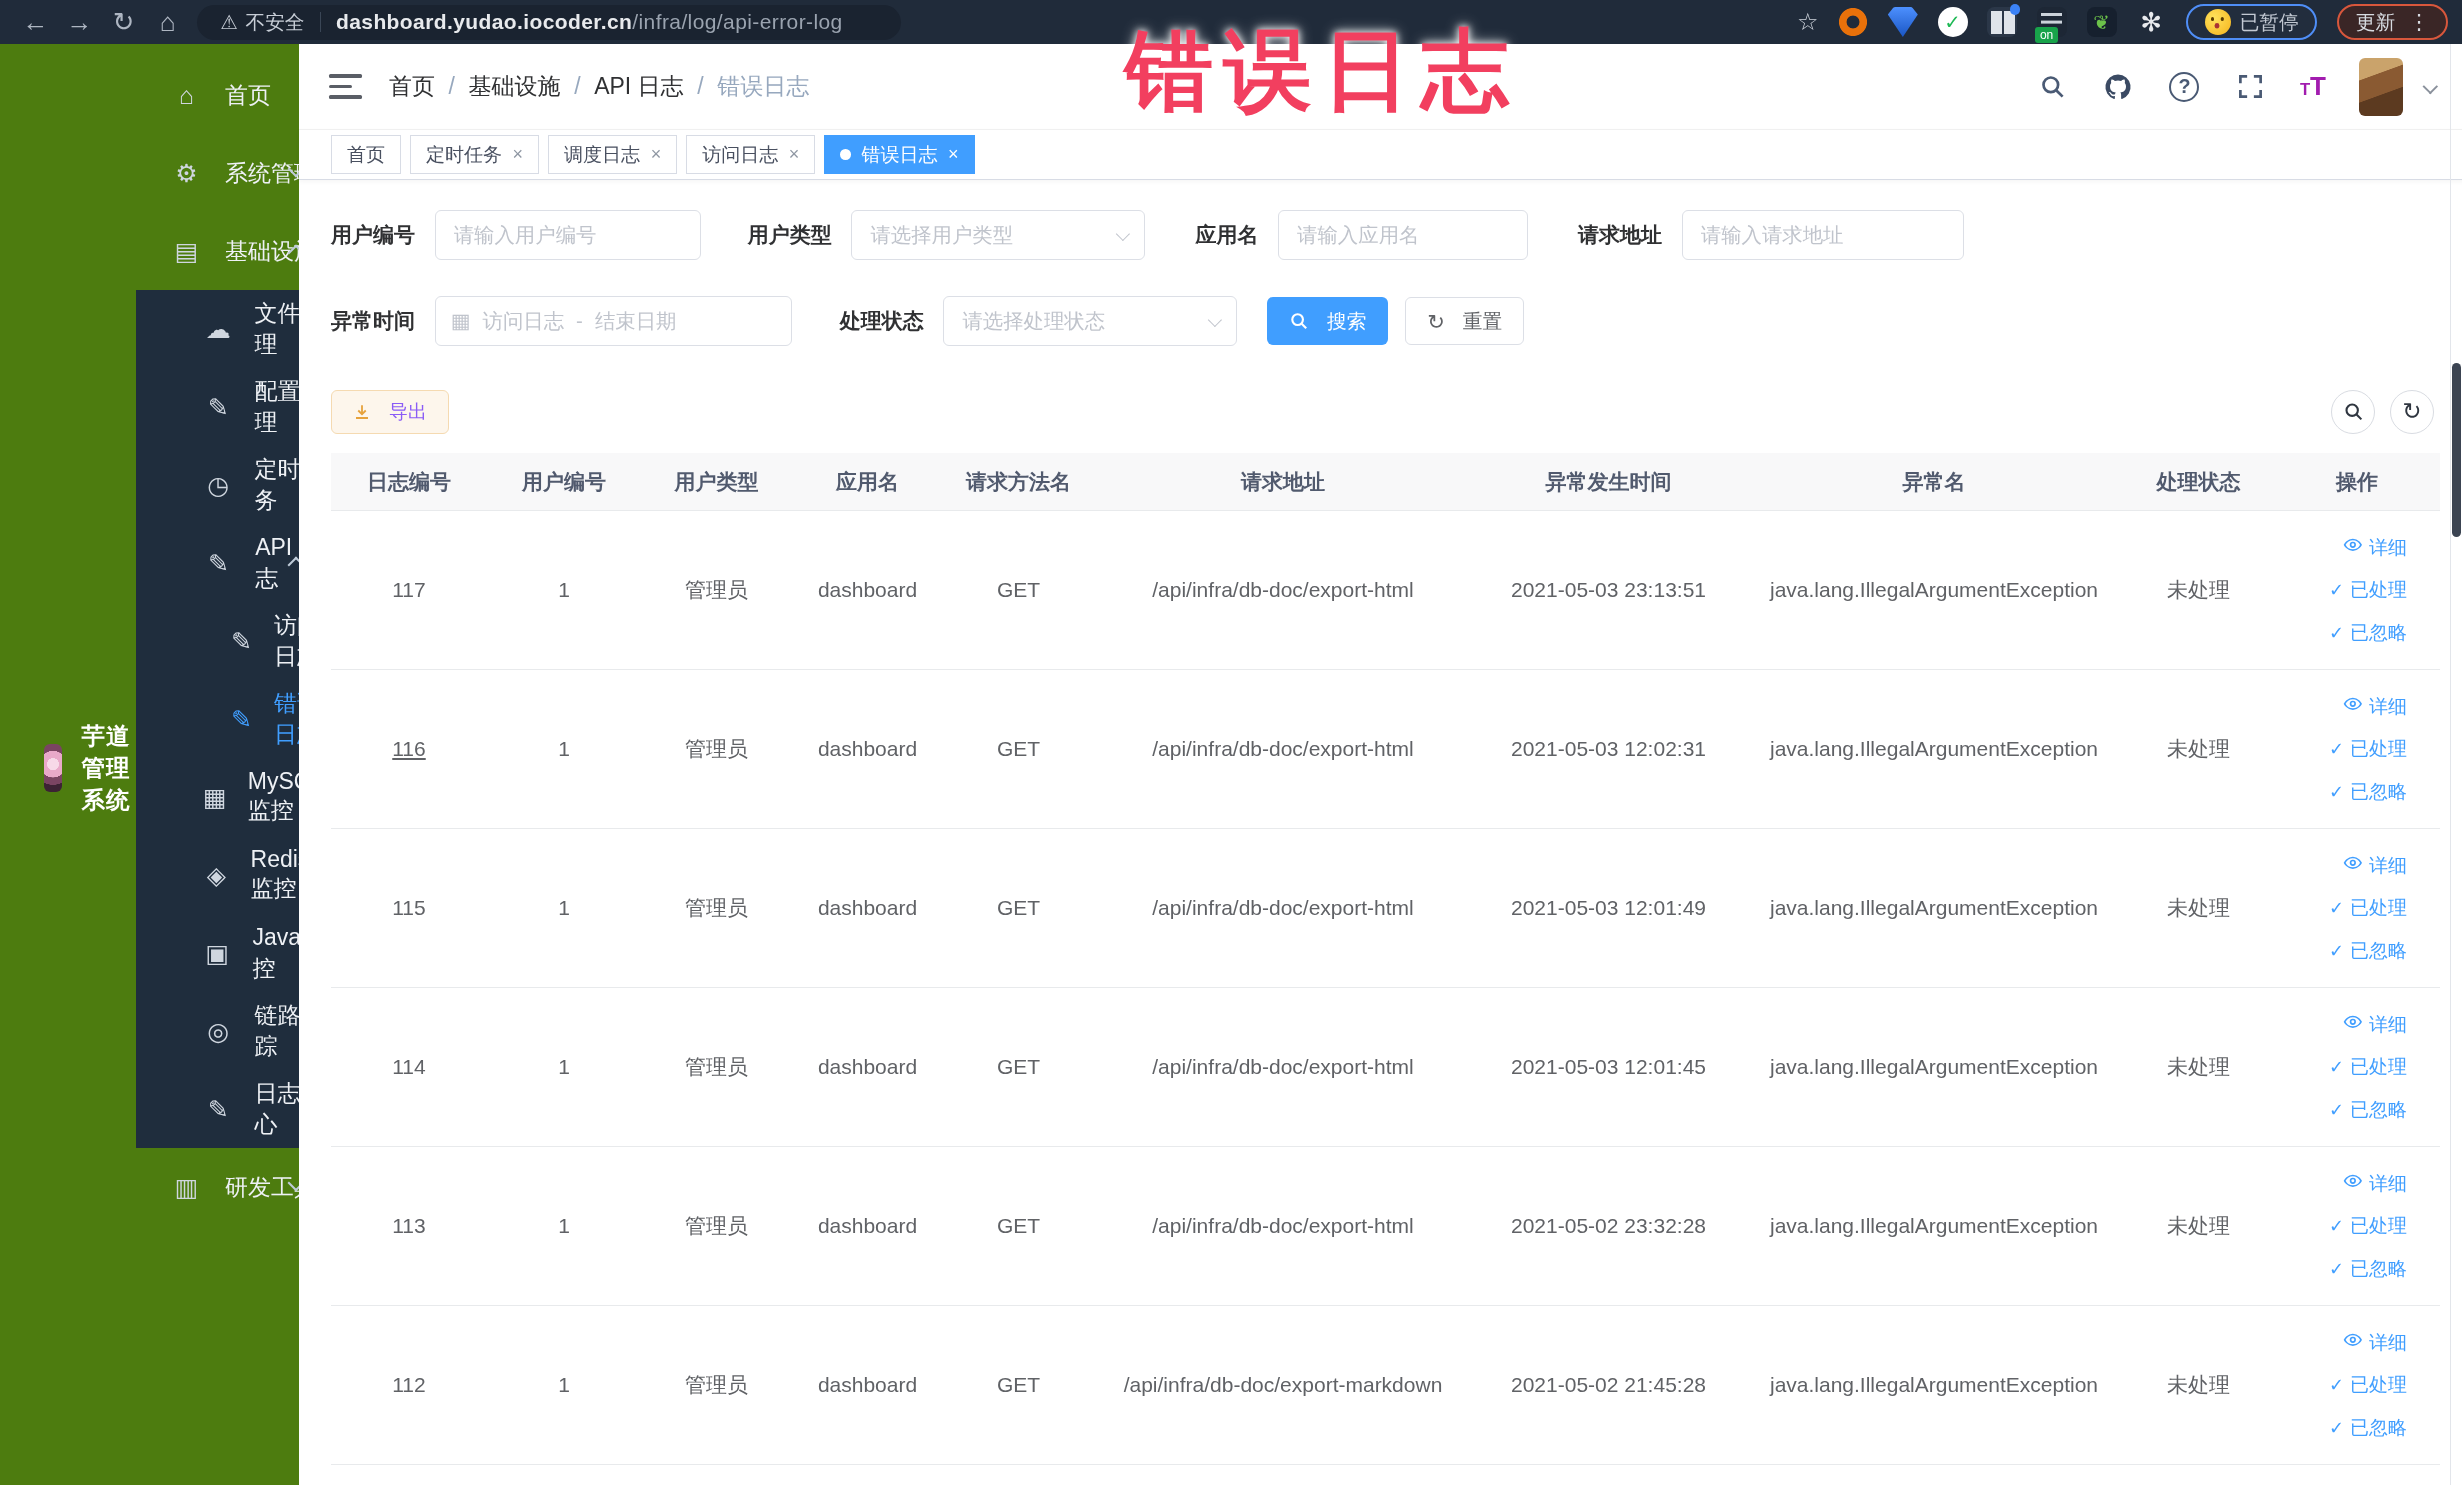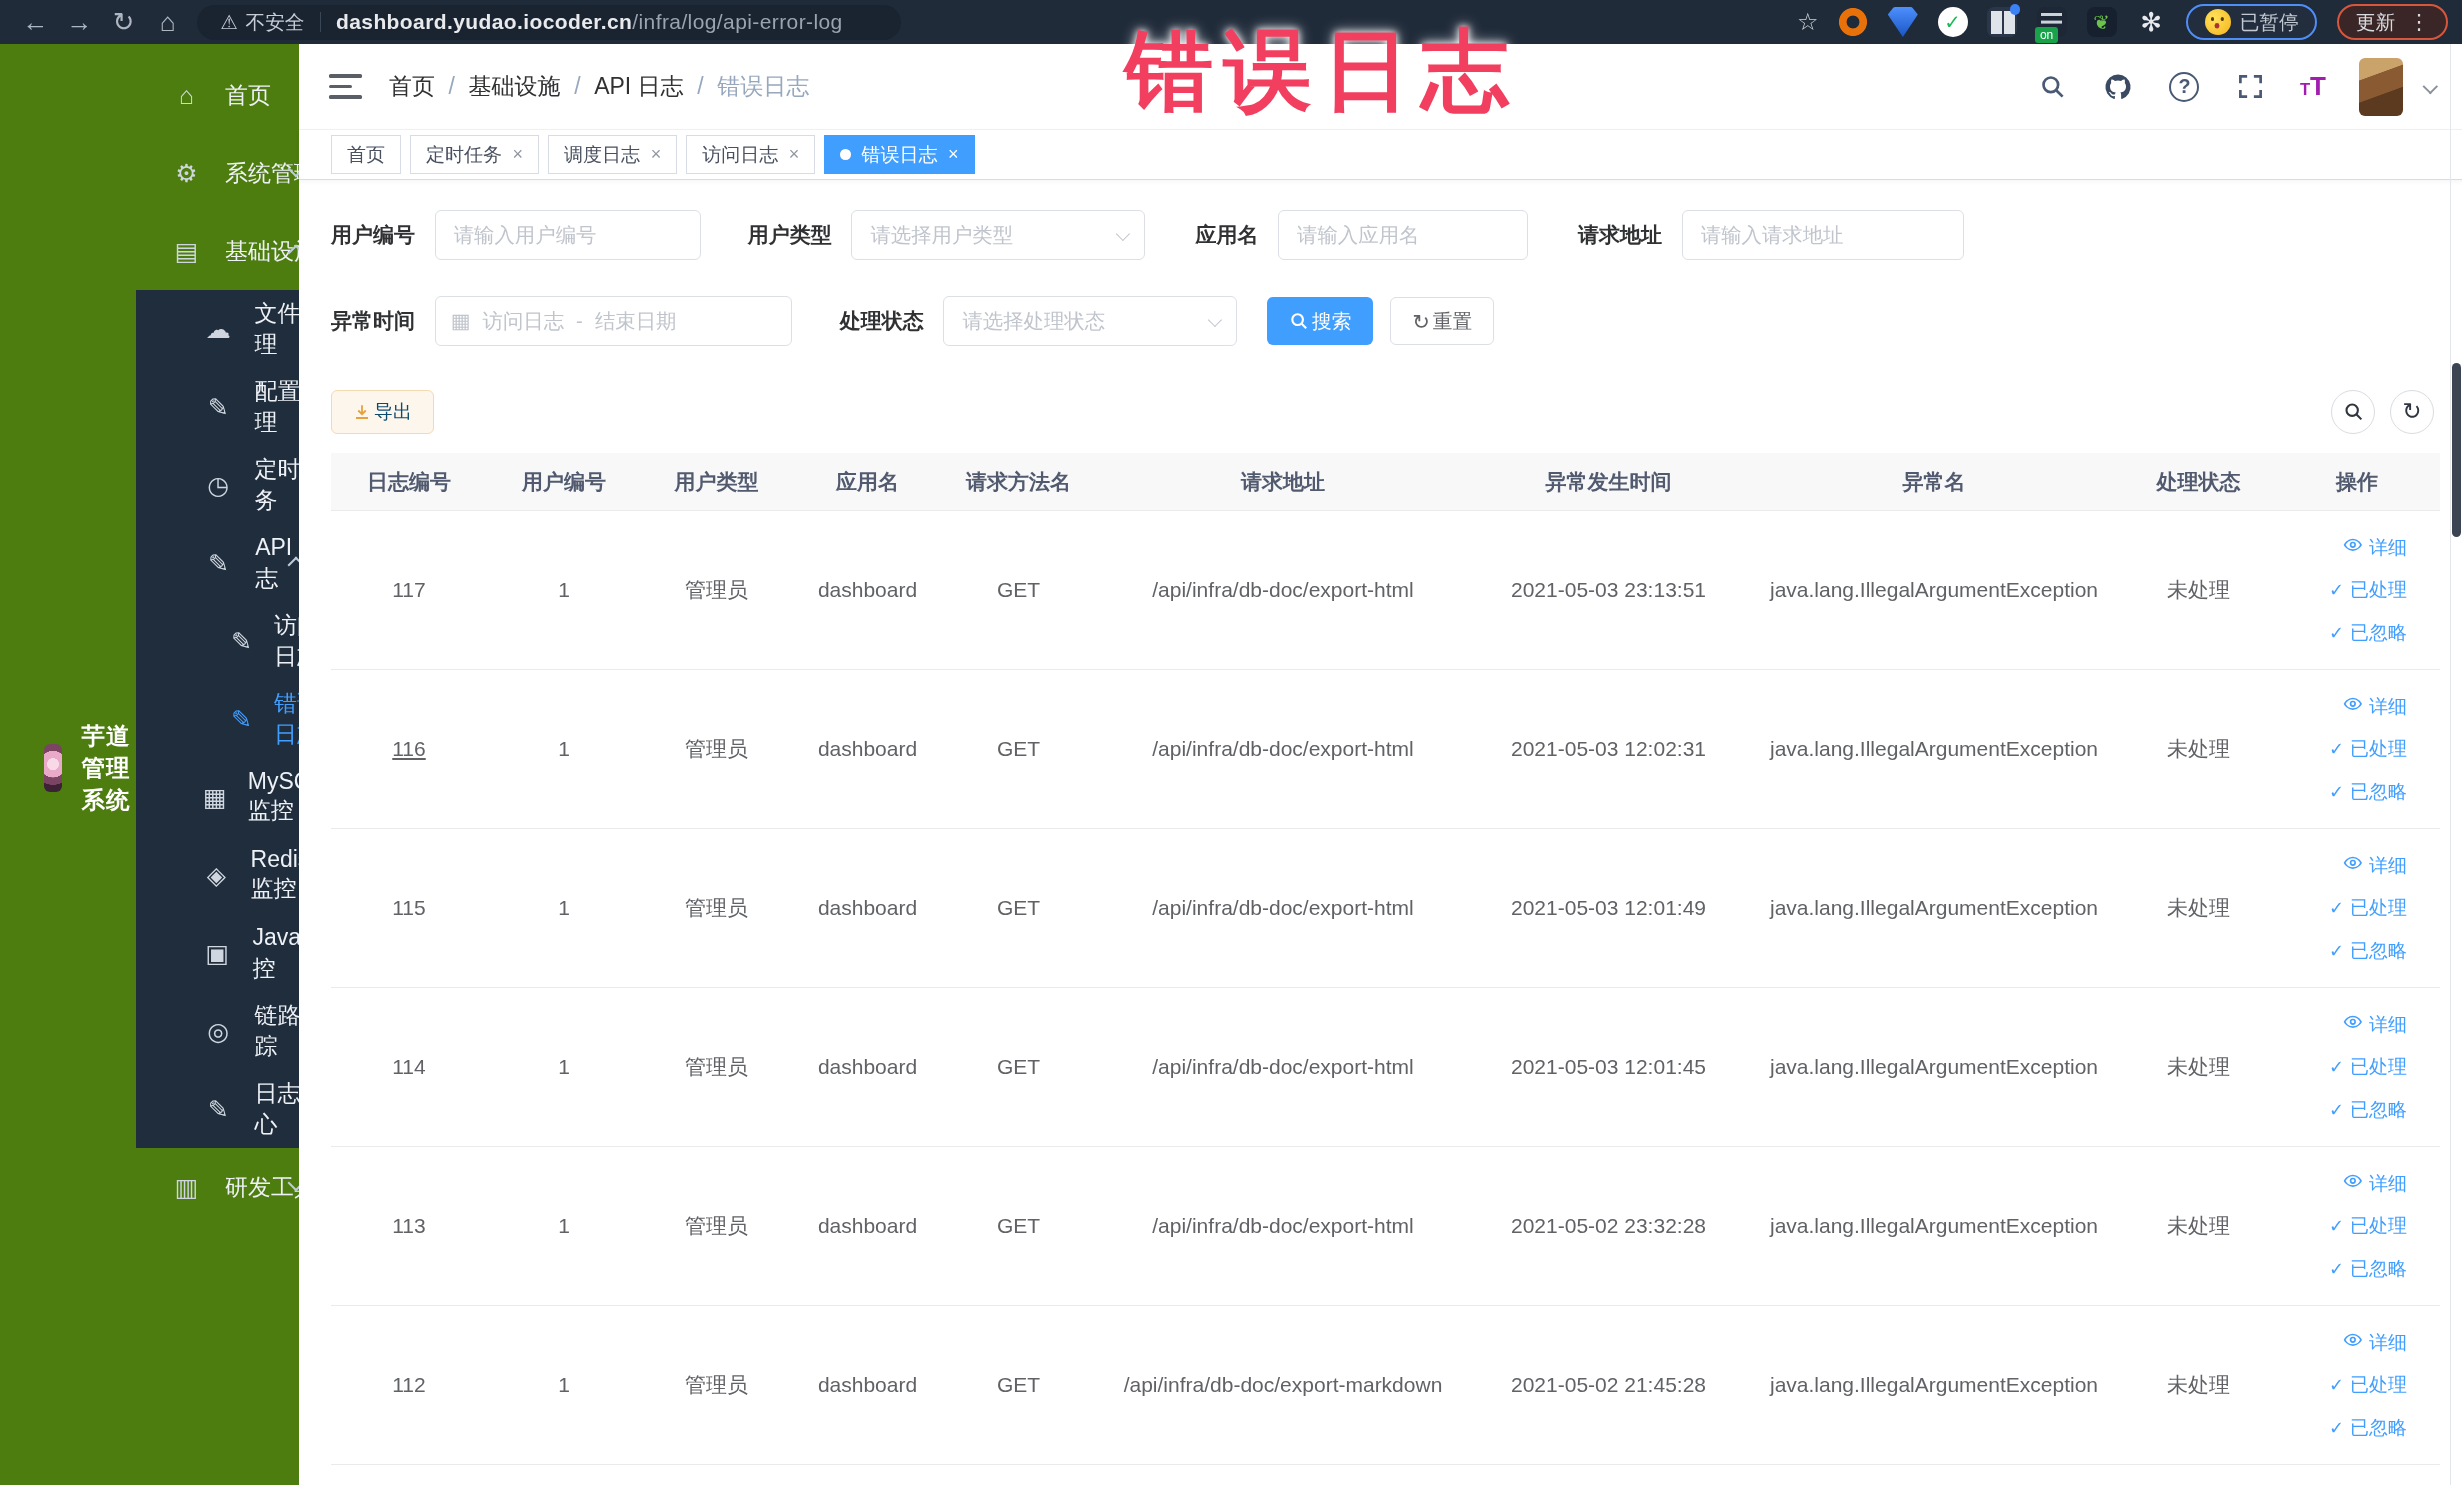--- a/index.html
+++ b/index.html
@@ -91,24 +91,24 @@
   .filters { padding:30px 32px 0; }
   .frow { display:flex; align-items:center; margin-bottom:36px; }
   .flabel { font-size:21px; font-weight:bold; color:#303133; margin-right:19.7px; white-space:nowrap; }
   .finput { height:50px; border:0.8px solid #dcdfe6; border-radius:6px; padding:0 18px; font-size:20.4px; color:#606266; background:#fff; outline:none; font-family:inherit; }
   .finput::placeholder { color:#c0c4cc; }
   .fselect { height:50px; border:0.8px solid #dcdfe6; border-radius:6px; padding:0 39px 0 18px; font-size:20.4px; display:flex; align-items:center; color:#c0c4cc; position:relative; background:#fff; cursor:pointer; }
   .fselect .scaret { position:absolute; right:16.7px; top:18px; width:9.8px; height:9.8px; border-right:1.5px solid #c0c4cc; border-bottom:1.5px solid #c0c4cc; transform:rotate(45deg); }
   .fdate { height:50px; border:0.8px solid #dcdfe6; border-radius:6px; display:flex; align-items:center; padding:0 15px; gap:12px; font-size:20.4px; color:#c0c4cc; background:#fff; cursor:text; }
   .fdate .cal { font-size:21px; color:#c0c4cc; }
   .fdate .dsep { color:#c0c4cc; }
-  .btn { height:48px; border-radius:6px; font-size:19.7px; display:inline-flex; align-items:center; gap:3px; padding:0 21px; cursor:pointer; border:0.8px solid transparent; font-family:inherit; }
+  .btn { height:48px; border-radius:6px; font-size:19.7px; display:inline-flex; align-items:center; gap:18px; padding:0 21px; cursor:pointer; border:0.8px solid transparent; font-family:inherit; }
   .btn-primary { background:#409EFF; color:#fff; }
   .btn-plain { background:#fff; border-color:#dcdfe6; color:#606266; }
-  .btn-warn { background:#fdf6ec; border-color:#f5dab1; color:#0c4a6e; height:44px; font-size:19px; }
+  .btn-warn { background:#fdf6ec; border-color:#f5dab1; color:#8b5cf6; height:44px; font-size:19px; }
   .ricon { font-size:21px; line-height:1; }
 
   
   .toolbar { display:flex; align-items:center; padding:7.6px 32px 0; }
   .tool-right { margin-left:auto; display:flex; gap:15px; }
   .circle-btn { width:44px; height:44px; border-radius:50%; border:0.8px solid #d9dce2; background:#fff; display:flex; align-items:center; justify-content:center; color:#2f3640; cursor:pointer; }
   .circle-btn svg { display:block; }
   .circle-btn .ricon { font-size:23px; color:#2f3640; }
 
   

